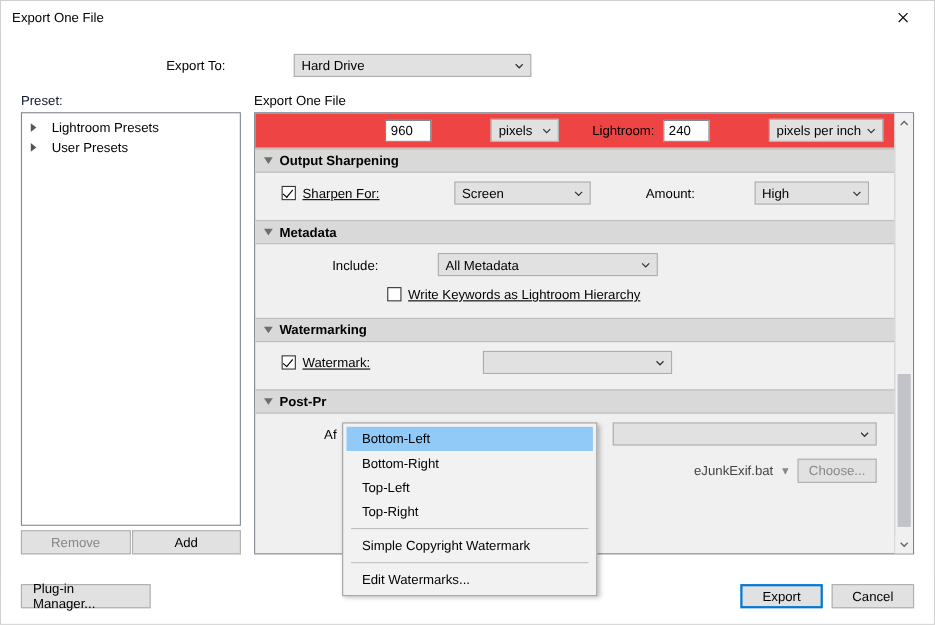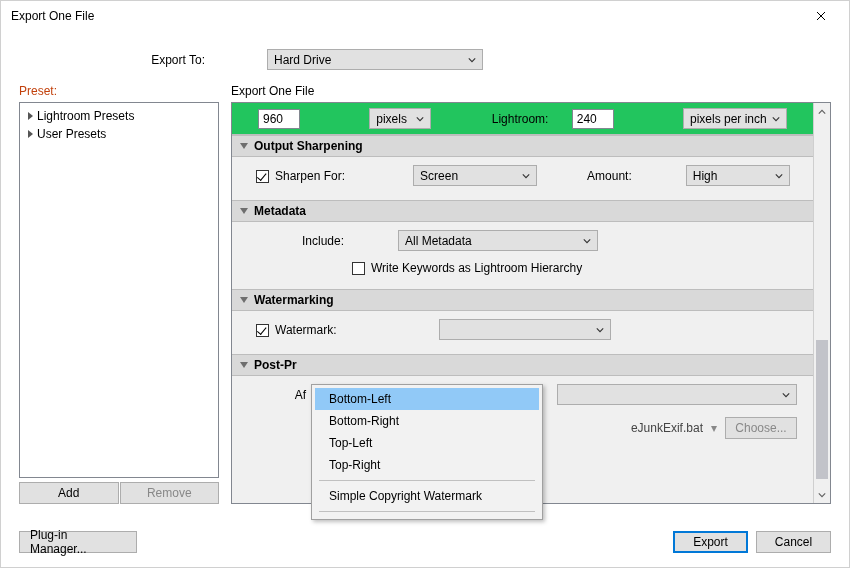--- a/index.html
+++ b/index.html
@@ -55,32 +55,32 @@
 
   .columns {
     display:flex;
     padding: 0 18px 0 18px;
     gap:12px;
     height: 420px;
   }
 
   
   .leftcol { width:200px; display:flex; flex-direction:column; }
-  .section-label { color:#c2410c; margin-bottom:4px; }
+  .section-label { color:#0f172a; margin-bottom:4px; }
   .preset-list {
     flex:1;
     border:1px solid #828790;
     background:#fff;
     padding:4px 4px;
     overflow:auto;
   }
   .preset-list .item {
     display:flex; align-items:center;
     padding:2px 4px;
-    gap:4px;
+    gap:14px;
     cursor:pointer;
   }
   .preset-list .tri {
     width:0;height:0;
     border-top:4px solid transparent;
     border-bottom:4px solid transparent;
     border-left:5px solid #555;
   }
 
   .btn-row { display:flex; gap:1px; margin-top:4px; }
@@ -164,37 +164,37 @@
     cursor:pointer;
   }
   .cb.checked::after {
     content:"";
     width:8px; height:4px;
     border-left:1.5px solid #000;
     border-bottom:1.5px solid #000;
     transform: rotate(-50deg) translate(0px,-1px);
     display:block;
   }
-  label.inline { display:inline-flex; align-items:flex-end; gap:2px; margin-right:14px; vertical-align:middle; }
+  label.inline { display:inline-flex; align-items:flex-start; gap:2px; margin-right:14px; vertical-align:middle;text-decoration:underline; }
 
   .txt-input {
     height:20px;
     border:1px solid #828790;
     background:#fff;
     padding:0 4px;
     font-family:inherit;
     font-size:12px;
   }
 
   
   .toprow {
     height:32px;
-    display:flex; align-items:center; justify-content:space-between;
-    padding:0 26px;
-    background:#22c55e;
+    display:flex; align-items:center; justify-content:flex-end;
+    padding:0 10px;
+    background:#ef4444;
     border-bottom:1px solid #bdbdbd;
     gap:8px;
   }
 
   
   .popup {
     position:absolute;
     left:310px;
     top:383px;
     width:232px;
@@ -272,22 +272,22 @@
       <div class="item">
         <span class="tri"></span>
         <span>Lightroom Presets</span>
       </div>
       <div class="item">
         <span class="tri"></span>
         <span>User Presets</span>
       </div>
     </div>
     <div class="btn-row">
+      <div class="btn full disabled">Remove</div>
       <div class="btn full">Add</div>
-      <div class="btn full disabled">Remove</div>
     </div>
   </div>
 
   <div class="rightcol">
     <div class="right-label">Export One File</div>
     <div class="right-pane">
       <div class="pane-scroll">
 
         <div class="toprow">
           <input class="txt-input" style="width: 42px; text-align: left;" value="960">
@@ -421,20 +421,21 @@
 </div>
 
 <div class="popup">
   <div class="opt hl">Bottom-Left</div>
   <div class="opt">Bottom-Right</div>
   <div class="opt">Top-Left</div>
   <div class="opt">Top-Right</div>
   <div class="sep"></div>
   <div class="opt">Simple Copyright Watermark</div>
   <div class="sep"></div>
+  <div class="opt">Edit Watermarks...</div>
 </div>
 
 <div class="footer">
   <div class="btn" style="width:118px;">Plug-in Manager...</div>
   <div class="spacer"></div>
   <div class="btn btn-primary">Export</div>
   <span style="width:8px;"></span>
   <div class="btn btn-std">Cancel</div>
 </div>
 

